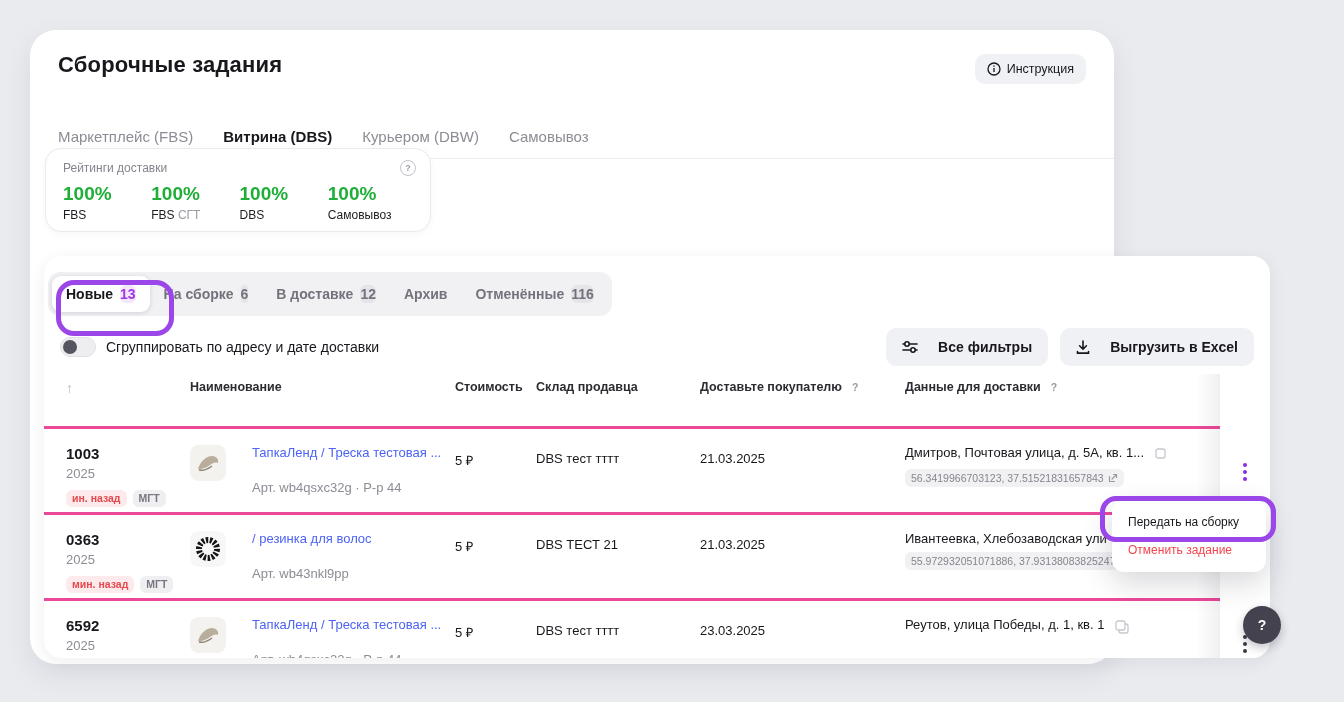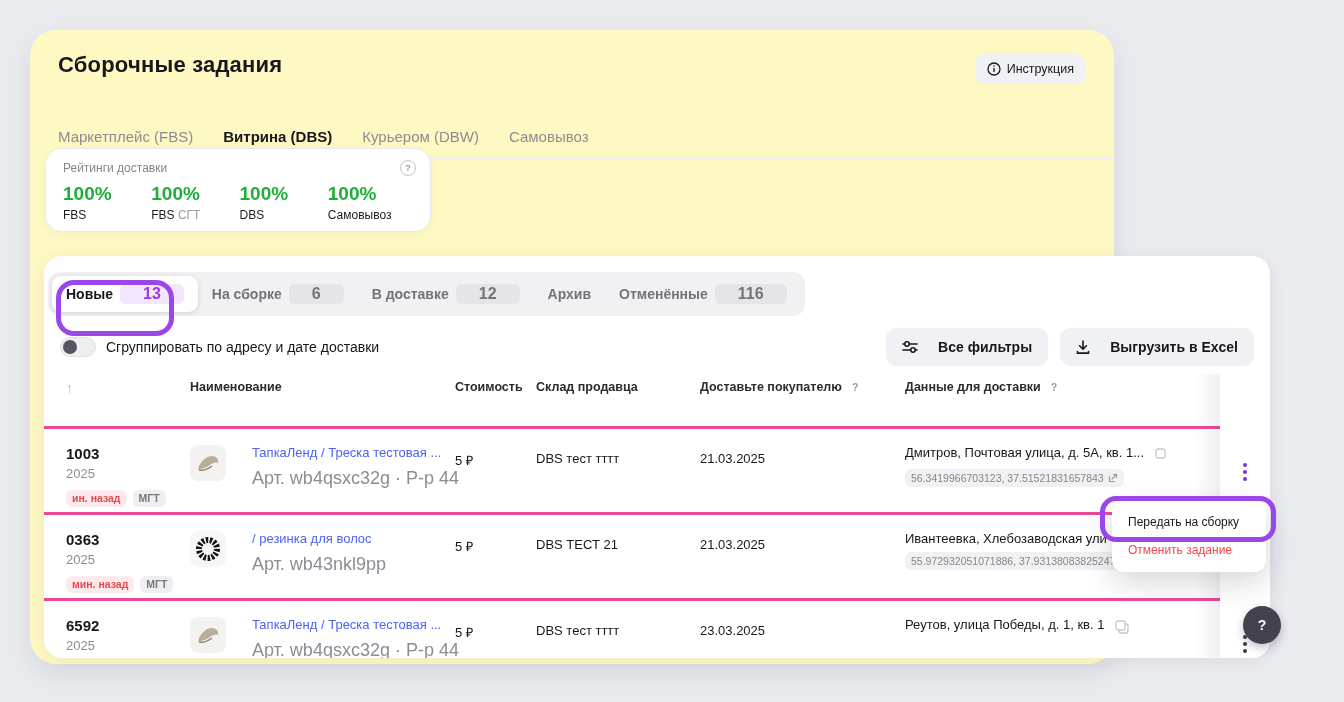--- a/index.html
+++ b/index.html
@@ -6,21 +6,21 @@
   html,body { width:1344px; height:702px; }
   body {
     font-family:"Liberation Sans", sans-serif;
     background:#e9ebef;
     color:#17171c;
     overflow:hidden;
     position:relative;
   }
   .main-card {
     position:absolute; left:30px; top:30px; width:1084px; height:634px;
-    background:#fef9c3; border-radius:26px;
+    background:#ffffff; border-radius:26px;
     box-shadow:0 10px 30px rgba(25,25,46,.08);
     text-decoration:underline;
   }
   
   .page-title { position:absolute; left:28px; top:22px; font-size:22px; font-weight:700; letter-spacing:.2px; }
   .instruction-btn {
     position:absolute; right:28px; top:24px; height:30px;
     display:inline-flex; align-items:center; gap:6px; padding:0 12px;
     background:#f0f1f4; border:none; border-radius:10px;
     font-family:inherit; font-size:12.5px; color:#17171c; cursor:pointer;
@@ -63,22 +63,22 @@
     background:#f1f1f4; border-radius:12px;
     display:inline-flex; align-items:center; padding:4px;
   }
   .seg-tab {
     display:inline-flex; align-items:center; gap:7px;
     padding:0 14px; height:36px; border-radius:9px;
     font-size:14px; font-weight:600; color:#73737c; cursor:pointer; white-space:nowrap;
   }
   .seg-tab.active { background:#fff; color:#17171c; box-shadow:0 1px 5px rgba(20,20,40,.14); }
   .seg-count {
-    font-size:16px; font-weight:700; color:#73737c;
-    background:#e4e4e9; border-radius:6px; padding:2px 23px; line-height:1;
+    font-size:14px; font-weight:700; color:#73737c;
+    background:#e4e4e9; border-radius:6px; padding:2px 0; line-height:1;
   }
   .seg-tab.active .seg-count { background:#f3e7fd; color:#a136e3; }
   
   .toolbar-row {
     position:absolute; left:16px; right:16px; top:72px; height:38px;
     display:flex; align-items:center; justify-content:space-between;
   }
   .toggle-row { display:flex; align-items:center; gap:10px; font-size:14px; cursor:pointer; }
   .switch {
     width:36px; height:20px; border-radius:10px; background:#eeeef1;
@@ -109,21 +109,21 @@
   .row1 { top:170px; } .row2 { top:256px; } .row3 { top:342px; }
   .oid { font-size:15px; font-weight:700; }
   .oyear { font-size:13px; color:#8c8c95; margin-top:4px; }
   .badges { display:flex; gap:6px; margin-top:9px; }
   .badge { font-size:10.5px; font-weight:600; border-radius:6px; padding:3px 6px; line-height:1; white-space:nowrap;text-align:center; }
   .badge.red { background:#fdeaec; color:#e5484d; }
   .badge.gray { background:#efeff2; color:#77777f; }
   .prod-cell { display:flex; gap:26px; align-items:flex-start; }
   .thumb { width:36px; height:36px; border-radius:8px; flex:none; }
   .plink { color:#4c63f6; text-decoration:none; display:block; white-space:nowrap; overflow:hidden; max-width:205px; }
-  .sku { color:#8c8c95; font-size:18px; margin-top:8px; white-space:nowrap; }
+  .sku { color:#8c8c95; font-size:13px; margin-top:20px; white-space:nowrap; }
   .price-cell, .wh-cell, .dl-cell { padding-top:6px; }
   .addr-cell { padding-top:0; }
   .addr-line { display:flex; align-items:flex-start; gap:10px; }
   .addr-text { white-space:nowrap; overflow:hidden; max-width:250px; }
   .copy-icon { flex:none; margin-top:2px; cursor:pointer; }
   .coords-chip {
     margin-top:6px; display:inline-flex; align-items:center; gap:4px;
     background:#f1f1f4; border-radius:6px; padding:3px 6px;
     font-size:10.5px; color:#85858d; cursor:pointer; white-space:nowrap;
   }

